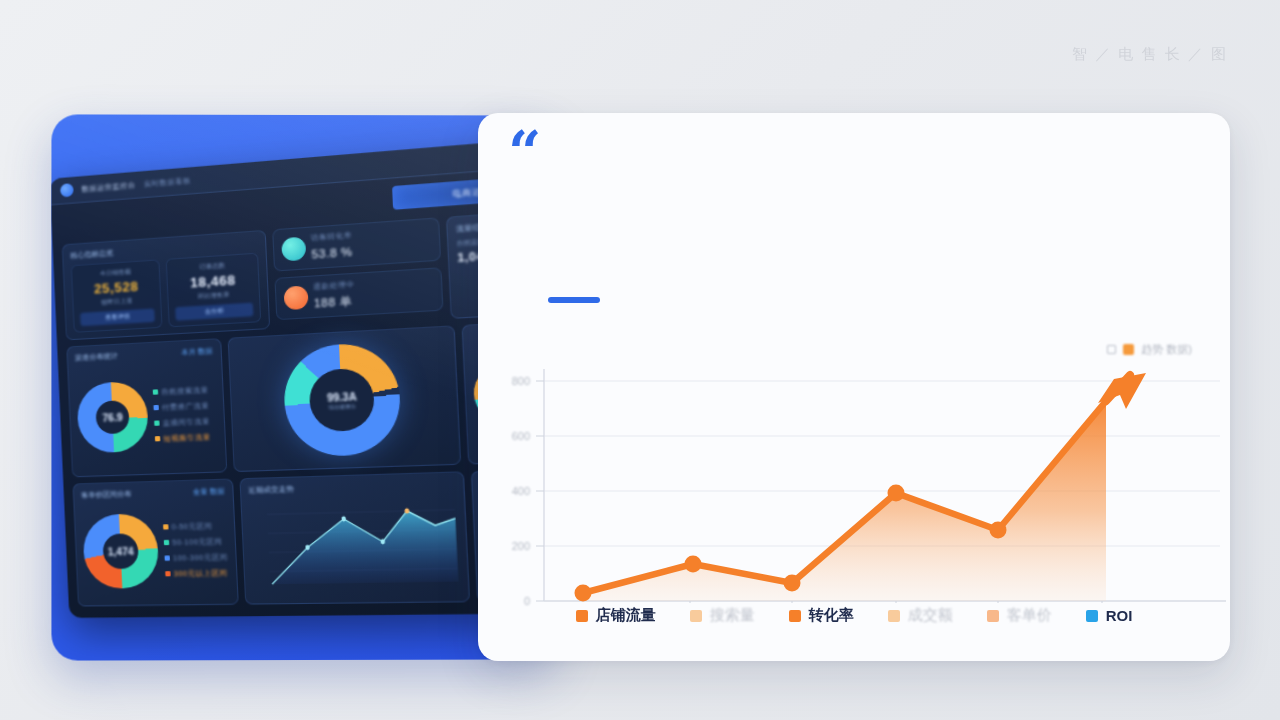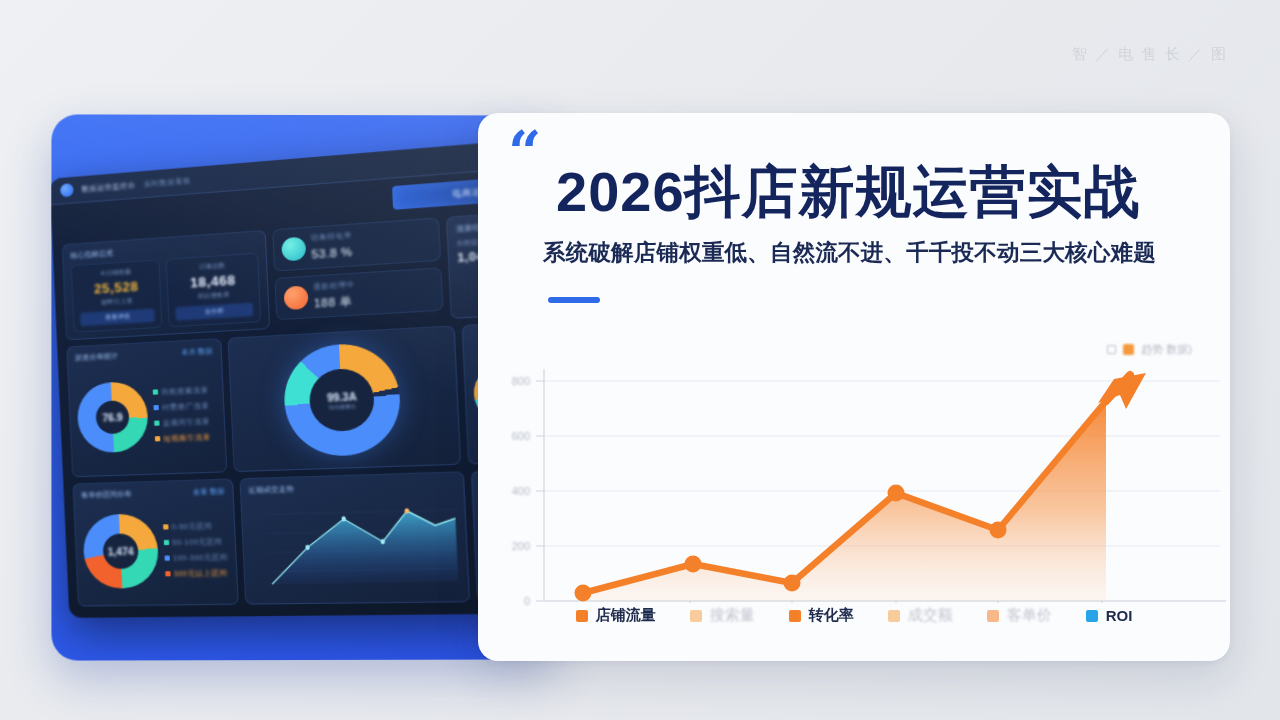--- a/index.html
+++ b/index.html
@@ -396,22 +396,20 @@
         </div>
       </div>
 
     </div>
   </div>
 </div>
 
 <div class="white-card">
 
   <div class="quote">“</div>
-  <div class="headline">2026抖店新规运营实战</div>
-  <div class="subline">系统破解店铺权重低、自然流不进、千千投不动三大核心难题</div>
   <div class="accent-bar"></div>
 
   <div class="chart-tag">
     <span class="box-ic"></span>
     <span class="sq"></span>
     <span>趋势 数据)</span>
   </div>
 
   <div class="chart-wrap">
 

